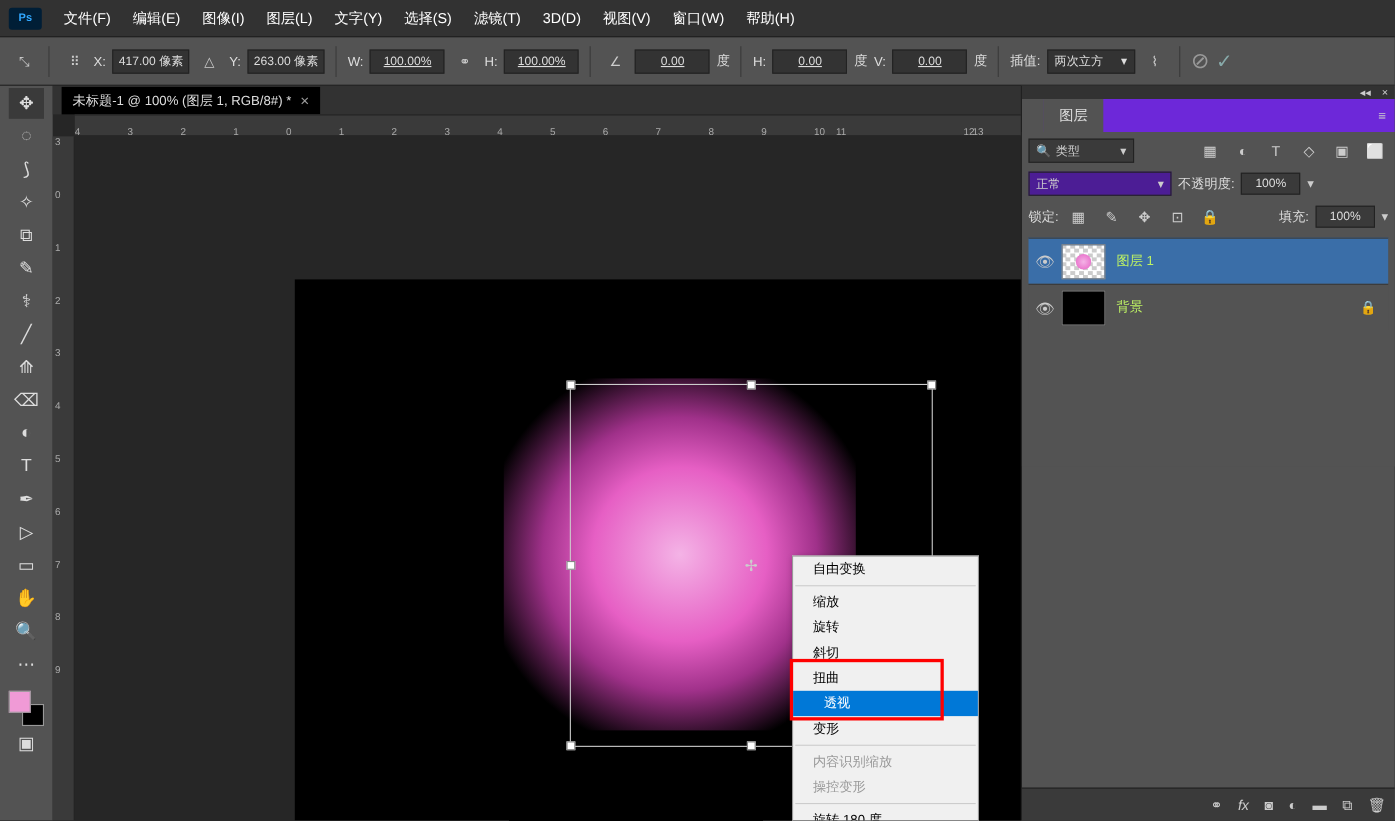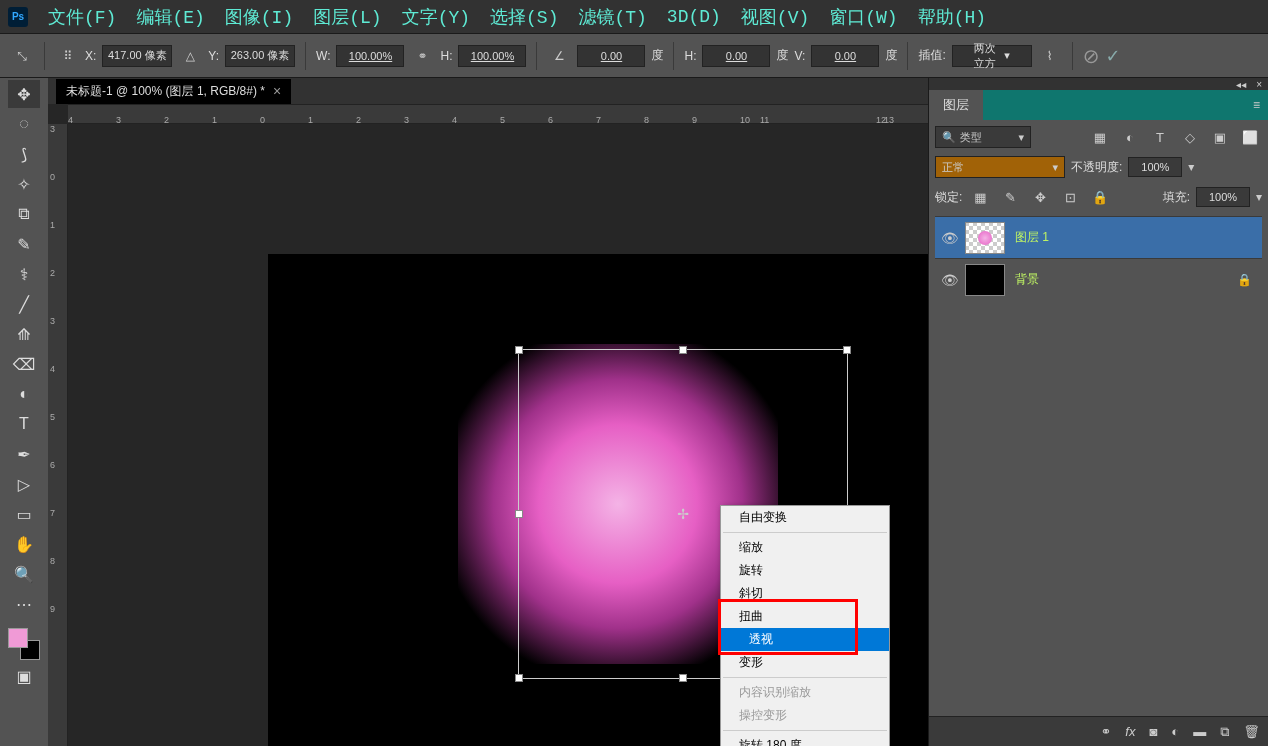--- a/index.html
+++ b/index.html
@@ -1,30 +1,30 @@
 <!DOCTYPE html>
 <html><head>
 <meta charset="utf-8">
 <style>
 * { margin: 0; padding: 0; box-sizing: border-box; font-family: "Microsoft YaHei", Arial, sans-serif; }
 body { background: #323232; color: #ccc; font-size: 12px; overflow: hidden; width: 1268px; height: 746px; position: relative; }
 
 
 .menubar { height: 34px; background: #323232; display: flex; align-items: center; padding-left: 8px; border-bottom: 1px solid #1a1a1a; }
-.ps-logo { width: 20px; height: 20px; background: #001e36; color: #31a8ff; display: flex; align-items: center; justify-content: center; font-weight: bold; font-size: 10px; border-radius: 3px; margin-right: 10px; }
-.menu-item { padding: 0 10px; color: #5eead4; font-size: 18px; cursor: pointer; font-family: Liberation Mono, monospace; }
+.ps-logo { width: 30px; height: 20px; background: #001e36; color: #31a8ff; display: flex; align-items: center; justify-content: center; font-weight: bold; font-size: 10px; border-radius: 3px; margin-right: 10px; }
+.menu-item { padding: 0 10px; color: #ffffff; font-size: 13px; cursor: pointer; }
 
 
 .options-bar { height: 44px; background: #535353; display: flex; align-items: center; padding: 0 10px; border-bottom: 1px solid #1a1a1a; gap: 6px; }
 .opt-icon { width: 24px; height: 24px; display: flex; align-items: center; justify-content: center; color: #ccc; }
 .opt-label { color: #ddd; font-size: 12px; }
 .opt-input { width: 70px; height: 22px; background: #333; border: 1px solid #222; color: #ddd; font-size: 11px; padding: 0 4px; text-align: center; }
 .opt-input.sm { width: 68px; text-decoration: underline; }
 .opt-sep { width: 1px; height: 28px; background: #3a3a3a; margin: 0 4px; }
-.opt-dd { width: 80px; height: 22px; background: #333; border: 1px solid #222; color: #ddd; font-size: 11px; display: flex; align-items: center; justify-content: space-between; padding: 0 21px; }
+.opt-dd { width: 80px; height: 22px; background: #333; border: 1px solid #222; color: #ddd; font-size: 11px; display: flex; align-items: center; justify-content: space-between; padding: 0 6px; }
 .chk { font-size: 18px; color: #8aa; }
 .no-icon { font-size: 20px; color: #999; }
 
 
 .main { display: flex; height: calc(100% - 78px); }
 .toolbar { width: 48px; background: #535353; display: flex; flex-direction: column; align-items: center; padding-top: 2px; gap: 2px; }
 .tool { width: 32px; height: 28px; display: flex; align-items: center; justify-content: center; color: #ddd; font-size: 16px; cursor: pointer; }
 .tool.active { background: #3a3a3a; }
 .color-swatch { margin-top: 8px; position: relative; width: 32px; height: 32px; }
 .fg-color { width: 20px; height: 20px; background: #f09ad6; border: 1px solid #999; position: absolute; top: 0; left: 0; z-index: 2; }
@@ -54,27 +54,27 @@
 .ctx-menu { position: absolute; left: 720px; top: 505px; width: 170px; background: #f0f0f0; border: 1px solid #999; box-shadow: 2px 2px 6px rgba(0,0,0,0.4); z-index: 100; color: #000; font-size: 12px; }
 .ctx-item { padding: 3px 18px; cursor: default; }
 .ctx-item.disabled { color: #999; }
 .ctx-item.hl { background: #0078d7; color: #fff; padding-left: 28px; }
 .ctx-sep { height: 1px; background: #ccc; margin: 3px 2px; }
 .red-box { position: absolute; border: 3px solid #ff0000; pointer-events: none; z-index: 101; }
 
 
 .panels { width: 340px; background: #535353; display: flex; flex-direction: column; border-left: 1px solid #1a1a1a; }
 .panels-top { height: 12px; background: #323232; display: flex; justify-content: flex-end; align-items: center; padding-right: 6px; gap: 10px; color: #ccc; font-size: 10px; }
-.panel-tab { height: 30px; background: #0f766e; display: flex; align-items: center; }
+.panel-tab { height: 30px; background: #6d28d9; display: flex; align-items: center; margin-left: 20px; }
 .panel-tab-item { background: #535353; padding: 6px 14px; color: #ddd; font-size: 13px; }
 .panel-body { flex: 1; background: #535353; padding: 6px; }
 .p-row { display: flex; align-items: center; gap: 6px; margin-bottom: 8px; }
 .p-search { flex: 0 0 96px; background: #3a3a3a; border: 1px solid #222; height: 22px; color: #ccc; font-size: 11px; padding: 0 6px; display: flex; align-items: center; gap: 4px; }
 .p-fbtn { width: 24px; height: 22px; display: flex; align-items: center; justify-content: center; color: #ccc; font-size: 13px; }
-.p-dd { background: #a16207; border: 1px solid #222; height: 22px; color: #ccc; font-size: 11px; padding: 0 6px; display: flex; align-items: center; justify-content: space-between; }
+.p-dd { background: #4c1d95; border: 1px solid #222; height: 22px; color: #ccc; font-size: 11px; padding: 0 6px; display: flex; align-items: center; justify-content: space-between; }
 .p-input { width: 54px; height: 20px; background: #3a3a3a; border: 1px solid #222; color: #ddd; font-size: 11px; text-align: center; }
 .layer-list { background: #535353; }
 .layer-row { display: flex; align-items: center; height: 42px; border-top: 1px solid #3a3a3a; }
 .layer-row.sel { background: #3a6ea8; }
 .eye { width: 30px; text-align: center; color: #ccc; font-size: 14px; }
 .thumb { width: 40px; height: 32px; background: #000; border: 1px solid #888; margin-right: 10px; display: flex; align-items: center; justify-content: center; font-size: 18px; }
 .thumb.trans { background: repeating-conic-gradient(#ccc 0 25%, #fff 0 50%) 50% / 8px 8px; position: relative; }
 .thumb.trans::after { content: ""; position: absolute; width: 14px; height: 14px; background: radial-gradient(circle, #f4b3e6, #e65fc4); border-radius: 50%; }
 .layer-name { color: #bef264; font-size: 12px; }
 .lock-ico { margin-left: auto; margin-right: 10px; color: #ccc; }

